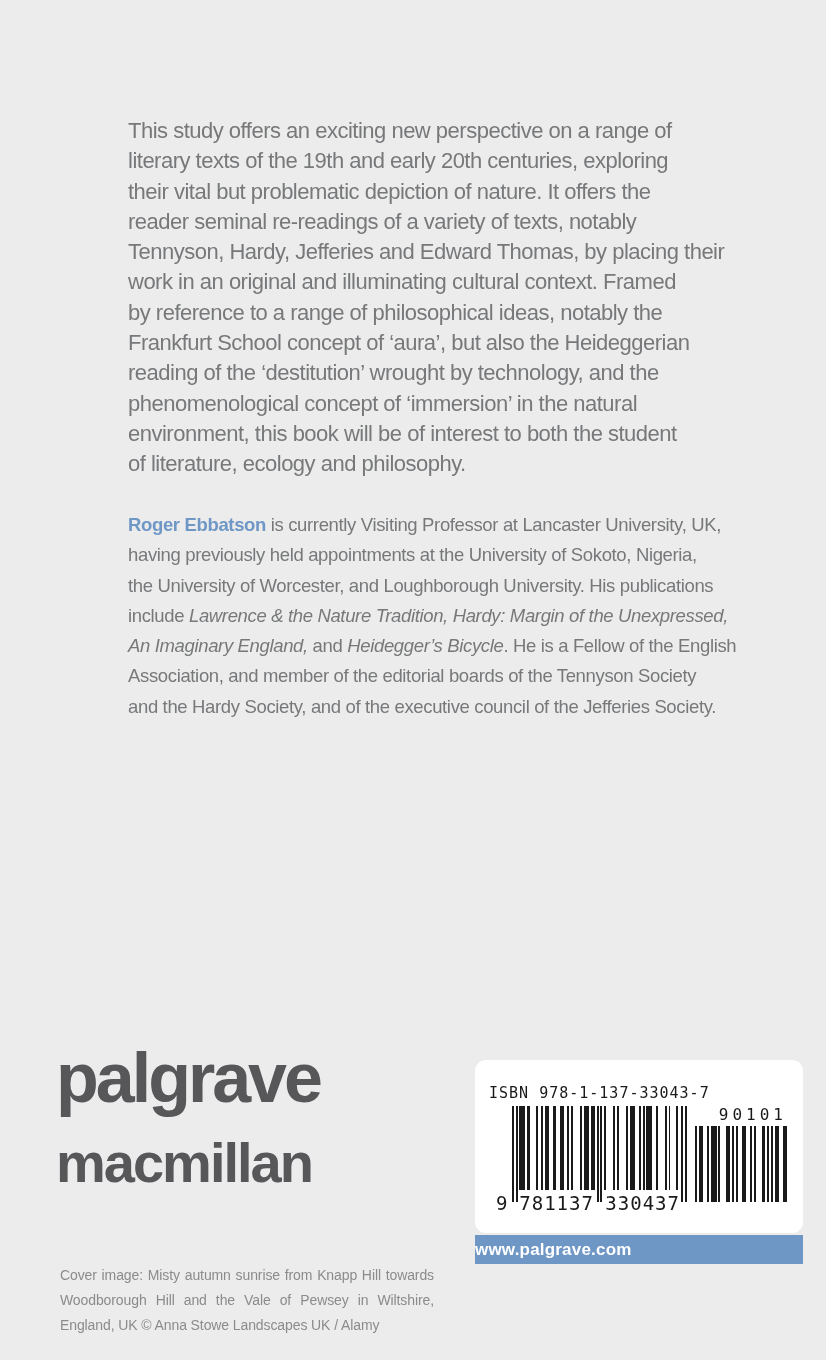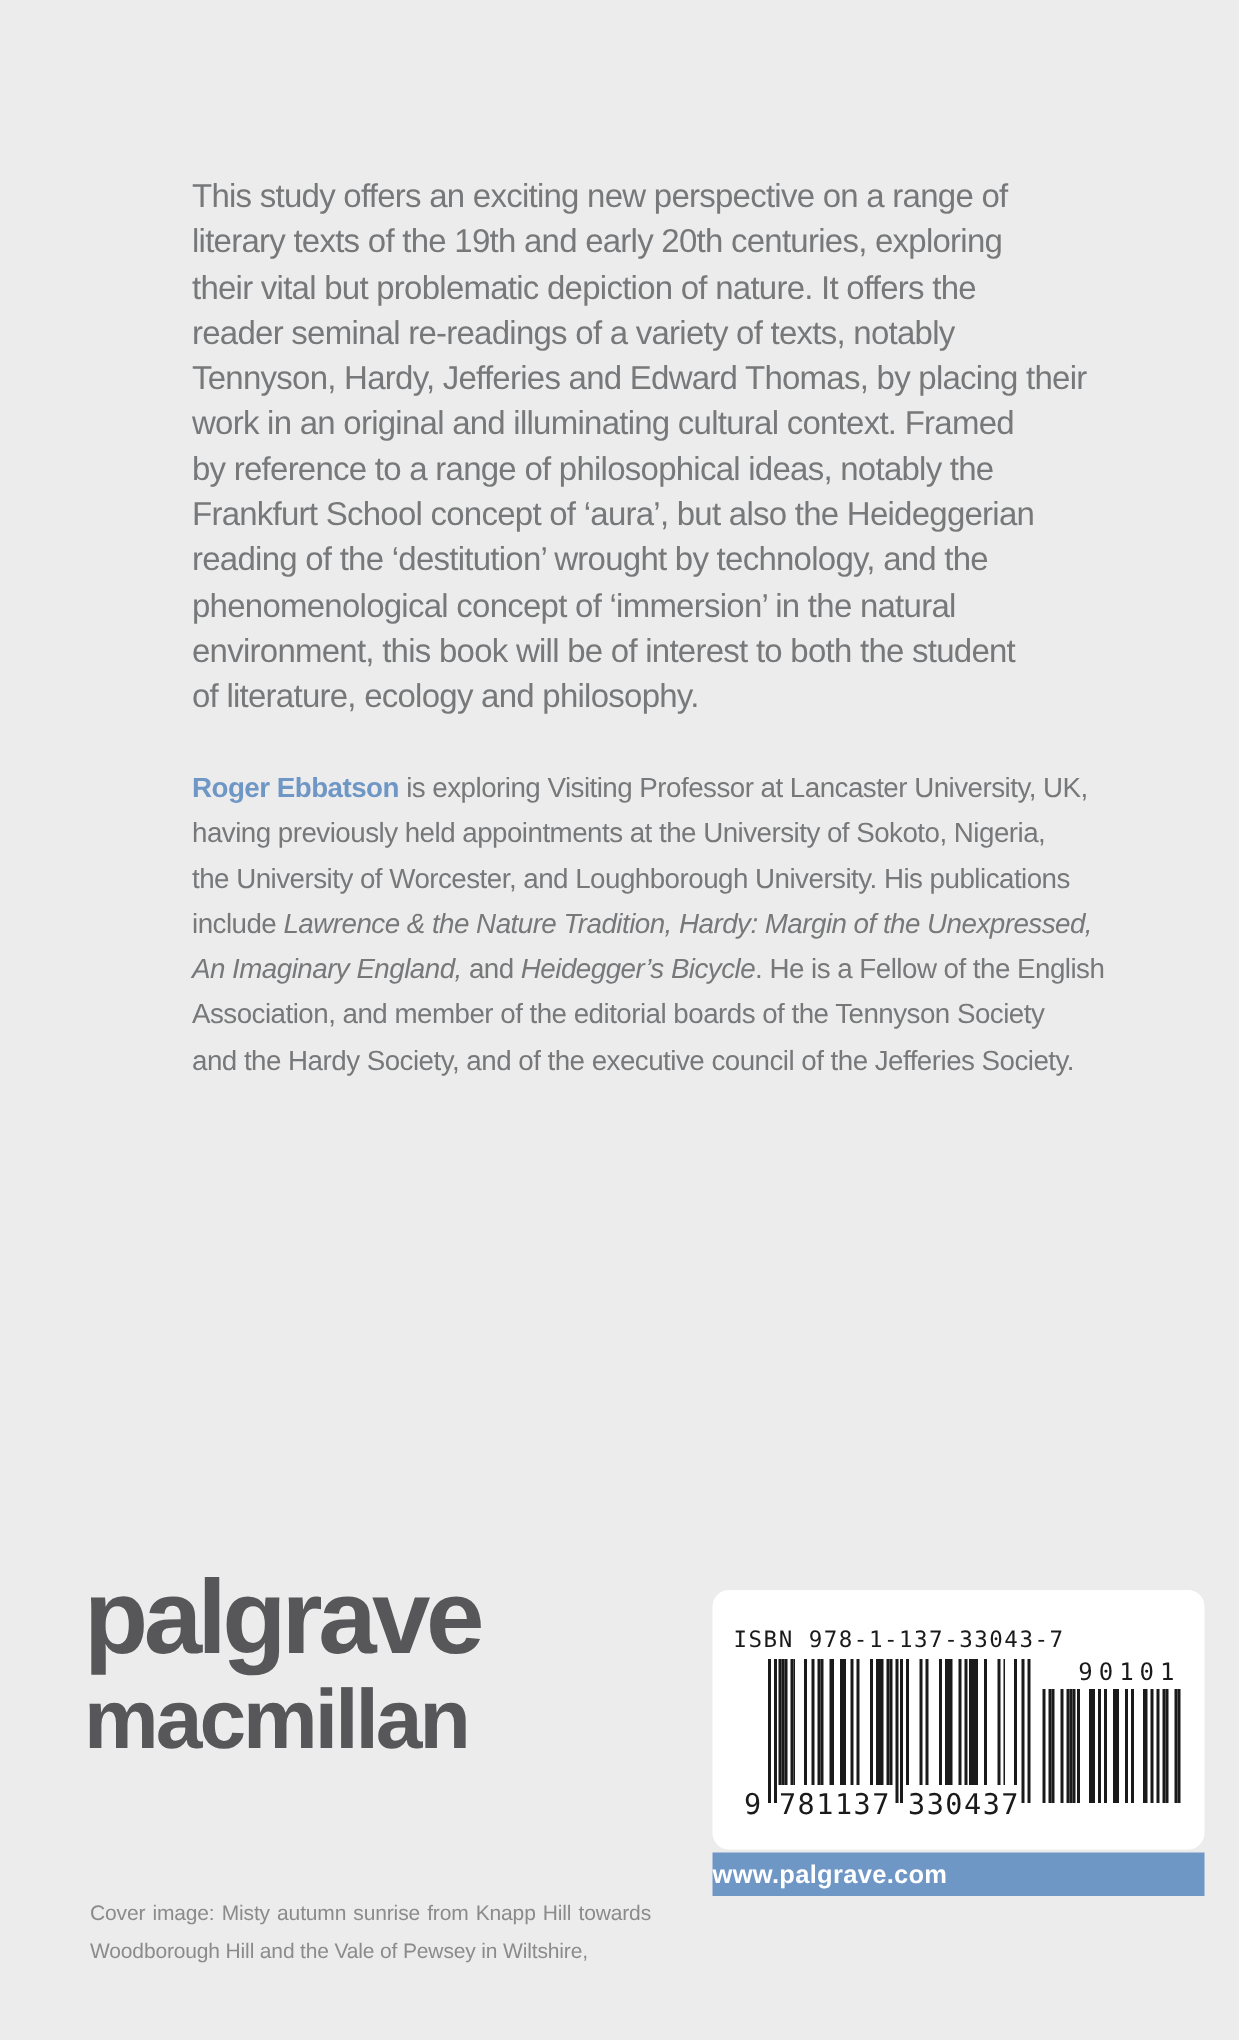--- a/index.html
+++ b/index.html
@@ -20,21 +20,21 @@
   
   .bio{position:absolute;left:128px;top:510px;width:650px;color:var(--text_gray);
     font-size:18.5px;letter-spacing:-0.35px;}
   .bio .line{height:30.3px;line-height:30.3px;white-space:nowrap;}
   .seg-name{color:var(--accent_blue);font-weight:bold;}
   .seg-italic{font-style:italic;text-align:center;}
 
   
   .logo{position:absolute;left:56px;top:1040px;color:var(--logo_gray);}
   .logo .l1{font-size:70px;line-height:76px;font-weight:bold;letter-spacing:-3px;}
-  .logo .l2{font-size:56px;line-height:60px;font-weight:bold;letter-spacing:-2px;margin-top:0;}
+  .logo .l2{font-size:56px;line-height:60px;font-weight:bold;letter-spacing:-2px;margin-top:17px;}
 
   
   .barcode-box{position:absolute;left:475px;top:1060px;width:328px;height:173px;background:var(--box_white);border-radius:11px;}
   .isbn-label{position:absolute;left:14px;top:24px;width:210px;text-align:center;
     font-family:"DejaVu Sans Mono",monospace;font-size:15px;letter-spacing:1px;color:var(--barcode_black);white-space:nowrap;}
   .ean13{position:absolute;left:37px;top:46px;width:175px;height:108px;}
   .ean13 .bars{position:absolute;left:0;top:0;width:100%;height:96px;display:grid;grid-template-columns:repeat(95,1fr);}
   .ean13 .bars i{display:block;height:88%;}
   .ean13 .bars i.on{background:var(--barcode_black);}
   .ean13 .bars i.guard{height:100%;}
@@ -74,21 +74,21 @@
       <div class="line">work in an original and illuminating cultural context. Framed</div>
       <div class="line">by reference to a range of philosophical ideas, notably the</div>
       <div class="line">Frankfurt School concept of ‘aura’, but also the Heideggerian</div>
       <div class="line">reading of the ‘destitution’ wrought by technology, and the</div>
       <div class="line">phenomenological concept of ‘immersion’ in the natural</div>
       <div class="line">environment, this book will be of interest to both the student</div>
       <div class="line">of literature, ecology and philosophy.</div>
     </div>
 
   <div class="bio">
-      <div class="line"><span class="seg-name">Roger Ebbatson</span><span> is exploring Visiting Professor at Lancaster University, UK,</span></div>
+      <div class="line"><span class="seg-name">Roger Ebbatson</span><span> is currently Visiting Professor at Lancaster University, UK,</span></div>
       <div class="line"><span>having previously held appointments at the University of Sokoto, Nigeria,</span></div>
       <div class="line"><span>the University of Worcester, and Loughborough University. His publications</span></div>
       <div class="line"><span>include </span><span class="seg-italic">Lawrence &amp; the Nature Tradition, Hardy: Margin of the Unexpressed,</span></div>
       <div class="line"><span class="seg-italic">An Imaginary England,</span><span> and </span><span class="seg-italic">Heidegger’s Bicycle</span><span>. He is a Fellow of the English</span></div>
       <div class="line"><span>Association, and member of the editorial boards of the Tennyson Society</span></div>
       <div class="line"><span>and the Hardy Society, and of the executive council of the Jefferies Society.</span></div>
     </div>
 
   <div class="logo">
     <div class="l1">palgrave</div>
@@ -256,15 +256,16 @@
           <i class="on"></i>
         </div>
     </div>
   </div>
 
   <div class="web-bar">www.palgrave.com</div>
 
   <div class="credit">
       <div class="line">Cover image: Misty autumn sunrise from Knapp Hill towards</div>
       <div class="line">Woodborough Hill and the Vale of Pewsey in Wiltshire,</div>
+      <div class="line">England, UK © Anna Stowe Landscapes UK / Alamy</div>
     </div>
 
 </div>
 
 </body></html>

